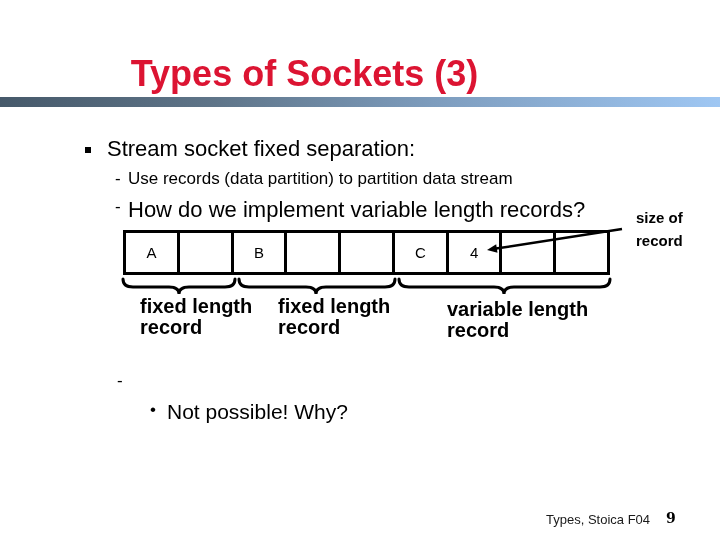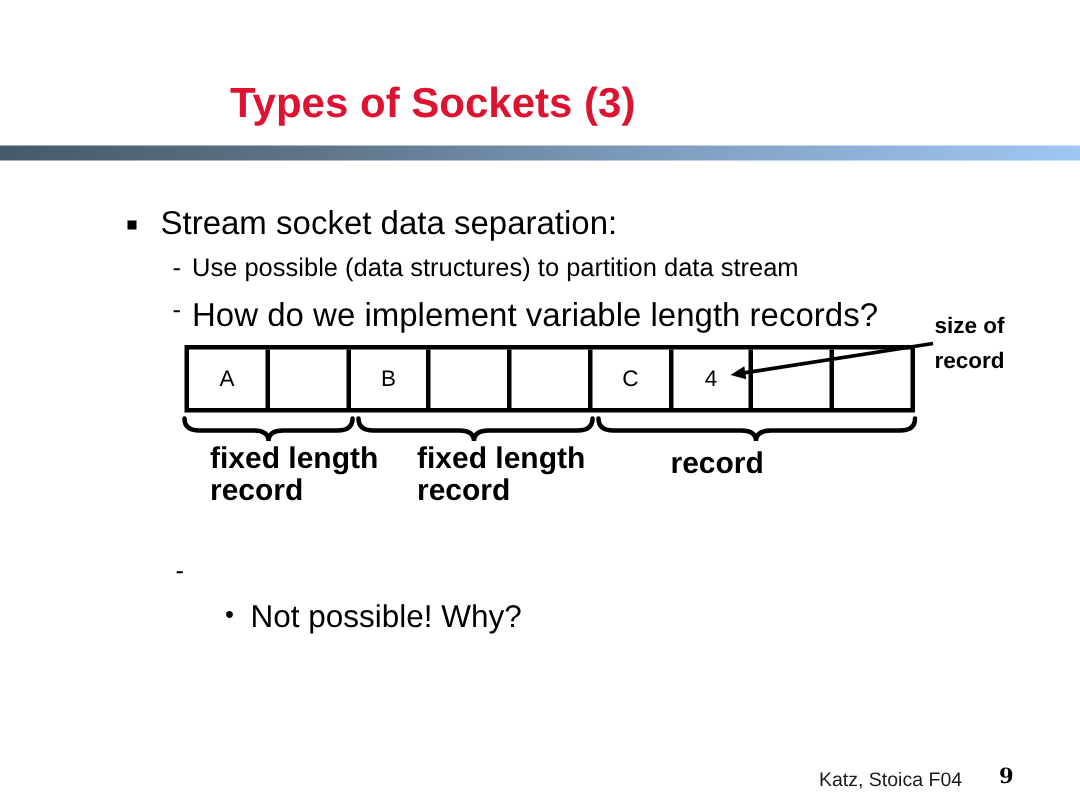--- a/index.html
+++ b/index.html
@@ -8,24 +8,25 @@
     width:720px;height:540px;
     background:#ffffff;
     overflow:hidden;
     font-family:"Liberation Sans","DejaVu Sans",sans-serif;
     color:#000;
   }
   .abs{position:absolute;}
   .title{
     top:52px;left:0;width:577px;
     text-align:center;
-    font-size:28px;font-weight:bold;
+    font-size:36px;font-weight:bold;
     color:#dc1432;
     letter-spacing:0px;
     line-height:1.2;
+    padding-left:16px;
   }
   .accent-bar{
     top:97px;left:0;width:720px;height:10px;
     background:linear-gradient(90deg,#46596a 0%,#5f7589 30%,#7d9cbd 60%,#9fc7f3 100%);
   }
   .bullet-square{
     top:147px;left:85px;width:6px;height:6px;background:#000;
   }
   .bullet-main{
     top:136px;left:107px;
@@ -42,21 +43,21 @@
     display:flex;
   }
   .cell{
     flex:1 1 0;
     border-right:3px solid #000;
     display:flex;align-items:center;justify-content:center;
     font-size:15px;
   }
   .cell:last-child{border-right:none;}
   .size-label{
-    top:206px;left:623px;
+    top:206px;left:636px;
     font-size:15px;font-weight:bold;line-height:23px;
   }
   .diagram-svg{top:0;left:0;width:720px;height:540px;pointer-events:none;}
   .group-label{
     font-size:20px;font-weight:bold;line-height:21px;
   }
   .gl1{top:296px;left:140px;}
   .gl2{top:296px;left:278px;}
   .gl3{top:299px;left:447px;}
   .q-marker{top:371px;left:117px;font-size:17px;}
@@ -76,24 +77,24 @@
 </head>
 <body>
 
 <div class="slide">
 
   <div class="abs title">Types of Sockets (3)</div>
 
   <div class="abs accent-bar"></div>
 
   <div class="abs bullet-square"></div>
-  <div class="abs bullet-main">Stream socket data separation:</div>
+  <div class="abs bullet-main">Stream socket fixed separation:</div>
 
   <div class="abs sub1-marker">-</div>
-  <div class="abs sub1-text">Use possible (data structures) to partition data stream</div>
+  <div class="abs sub1-text">Use records (data partition) to partition data stream</div>
 
   <div class="abs sub2-marker">-</div>
   <div class="abs sub2-text">How do we implement variable length records?</div>
 
   <div class="abs record-row">
     <div class="cell">A</div>
     <div class="cell"></div>
     <div class="cell">B</div>
     <div class="cell"></div>
     <div class="cell"></div>
@@ -122,24 +123,25 @@
 
   <div class="abs group-label gl1">
     <span style="display:block">fixed length</span>
     <span style="display:block">record</span>
   </div>
   <div class="abs group-label gl2">
     <span style="display:block">fixed length</span>
     <span style="display:block">record</span>
   </div>
   <div class="abs group-label gl3">
+    <span style="display:block">variable length</span>
     <span style="display:block">record</span>
   </div>
 
   <div class="abs q-marker">-</div>
 
   <div class="abs a-marker">•</div>
   <div class="abs a-text">Not possible! Why?</div>
 
-  <div class="abs footer-credit">Katz, Stoica F04</div>
+  <div class="abs footer-credit">Types, Stoica F04</div>
   <div class="abs page-number">9</div>
 
 </div>
 
 </body></html>

